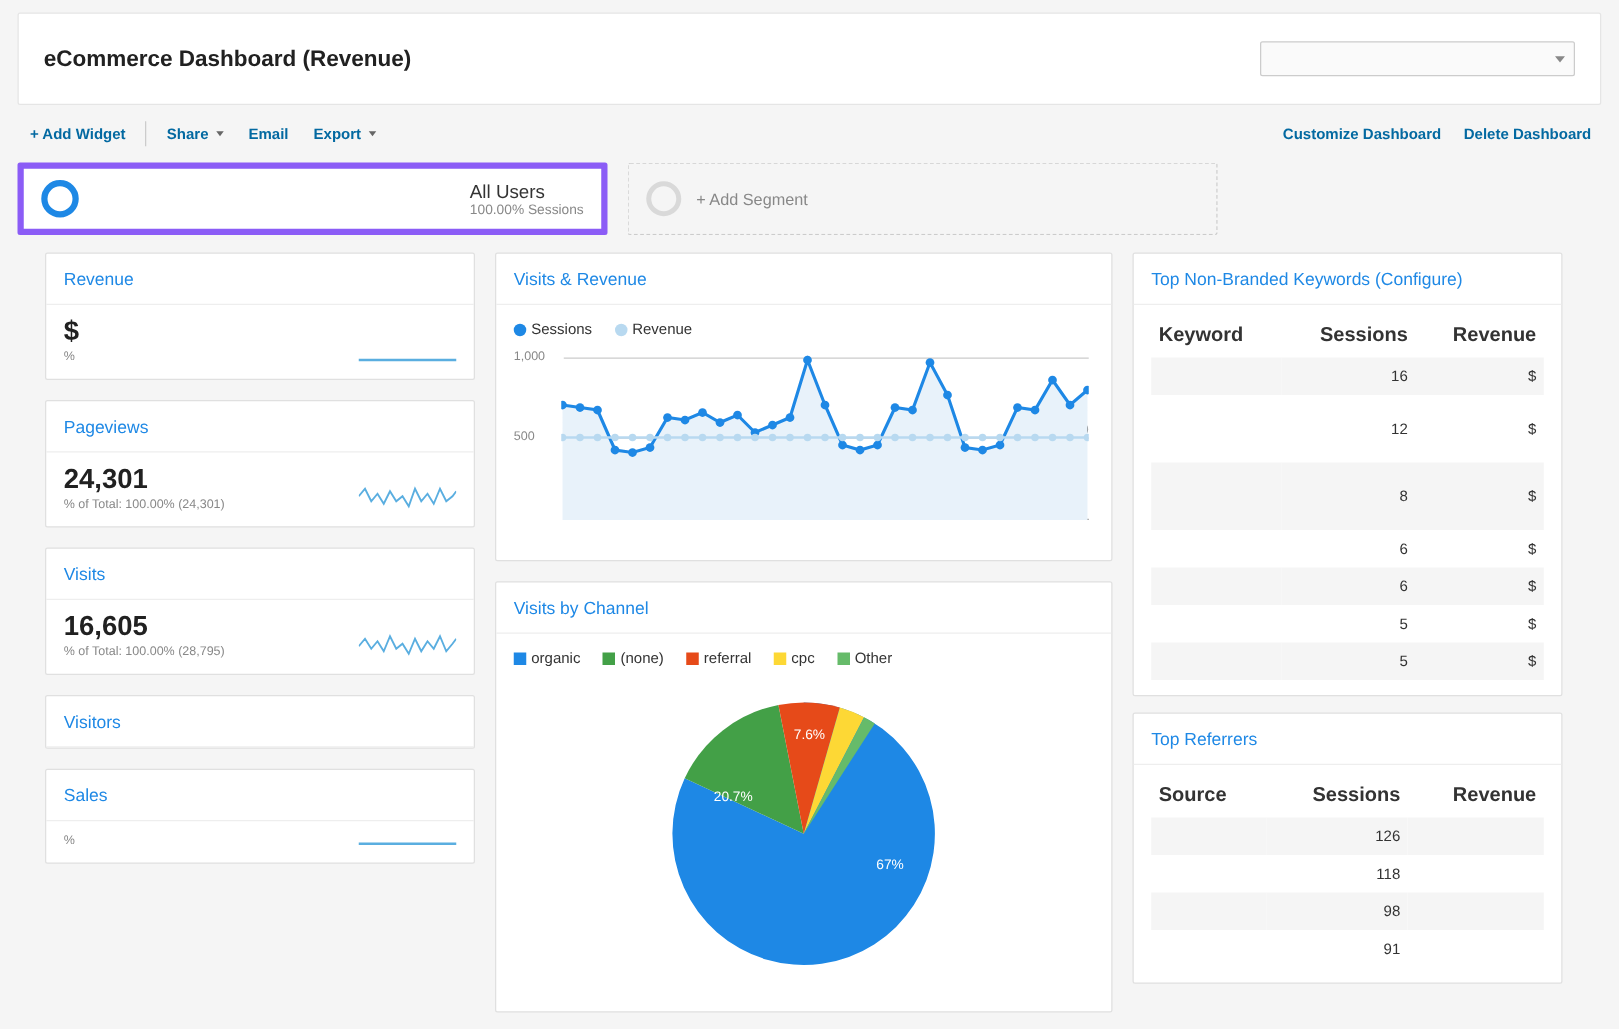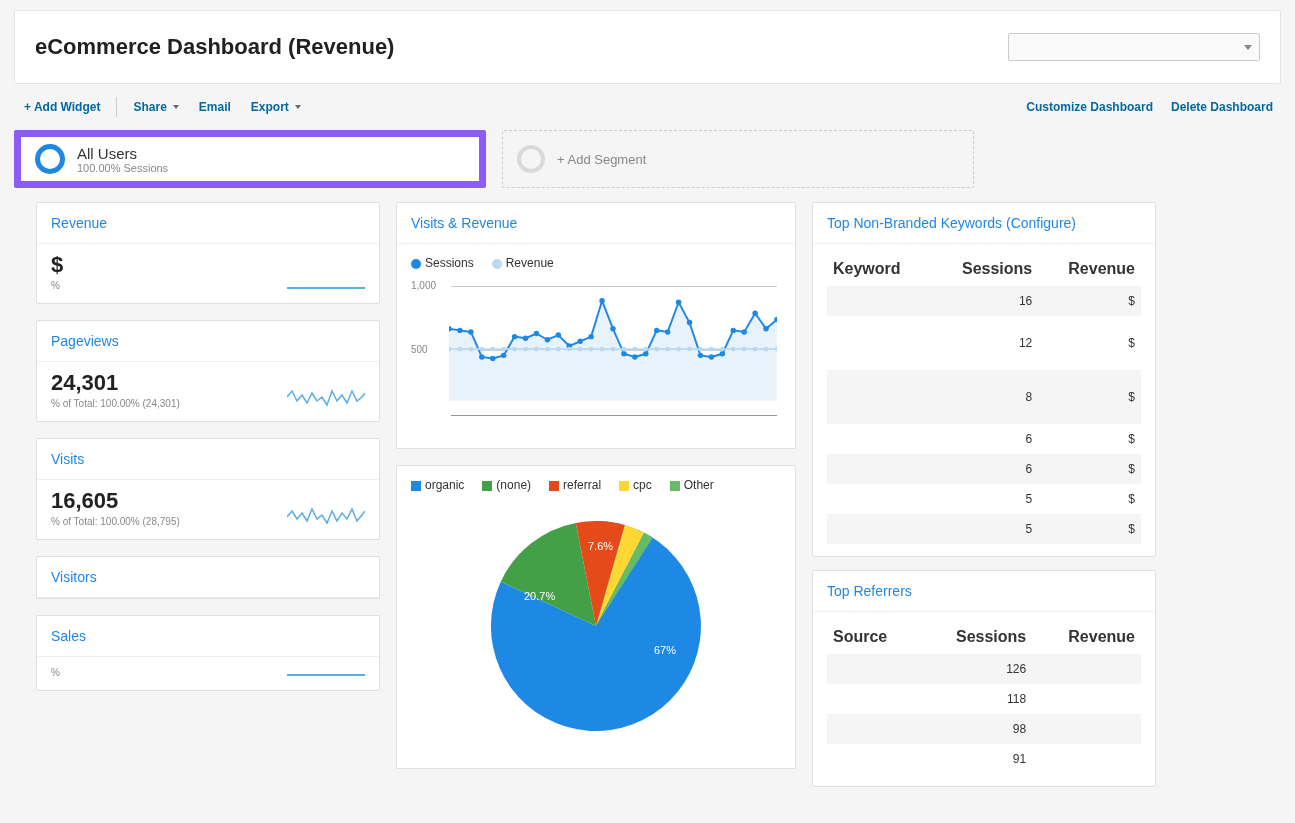--- a/index.html
+++ b/index.html
@@ -1,40 +1,40 @@
 <!DOCTYPE html>
 <html><head>
 <meta charset="utf-8">
 <style>
   * { box-sizing: border-box; margin: 0; padding: 0; }
   body { font-family: Arial, Helvetica, sans-serif; background: #f5f5f5; color: #333; font-size: 13px; }
   .page { padding: 10px 14px; }
   .header-card { background: #fff; border: 1px solid #e5e5e5; border-radius: 2px; padding: 22px 20px; display: flex; align-items: center; justify-content: space-between; }
-  .page-title { font-size: 22px; font-weight: bold; color: #212121; }
+  .page-title { font-size: 18px; font-weight: bold; color: #212121; }
   .header-select { width: 252px; height: 28px; border: 1px solid #ccc; background: #fafafa; appearance: none; padding: 0 8px; border-radius: 2px; position: relative; }
   .select-wrap { position: relative; }
   .select-wrap::after { content: ''; position: absolute; right: 8px; top: 12px; border-left: 4px solid transparent; border-right: 4px solid transparent; border-top: 5px solid #888; pointer-events: none; }
   .toolbar { display: flex; align-items: center; justify-content: space-between; padding: 12px 8px 12px 0; font-size: 12px; color: #0369a1; font-weight: bold; }
   .tb-left { display: flex; align-items: center; gap: 0; }
   .tb-btn { padding: 4px 10px; cursor: pointer; display: flex; align-items: center; gap: 4px; }
   .tb-sep { width: 1px; height: 20px; background: #ccc; margin: 0 6px; }
   .caret { display: inline-block; border-left: 3px solid transparent; border-right: 3px solid transparent; border-top: 4px solid #666; margin-left: 2px; }
   .tb-right { display: flex; gap: 18px; }
   .segments { display: flex; gap: 16px; padding: 0 0 14px 0; }
   .seg-card { width: 472px; height: 58px; display: flex; align-items: center; padding: 0 14px; gap: 12px; border-radius: 2px; }
-  .seg-active { background: #fff; border: 7px solid #8b5cf6; }
+  .seg-active { background: #fff; border: 5px solid #8b5cf6; justify-content: space-between; }
   .seg-add { border: 1px dashed #ccc; color: #888; }
   .seg-circle { width: 30px; height: 30px; border: 5px solid #1e88e5; border-radius: 50%; }
   .seg-circle-gray { width: 28px; height: 28px; border: 4px solid #d9d9d9; border-radius: 50%; }
   .seg-title { font-size: 15px; color: #333; }
   .seg-sub { font-size: 11px; color: #888; }
   .grid { display: flex; gap: 16px; padding: 0 22px 20px 22px; align-items: flex-start; }
   .col { display: flex; flex-direction: column; gap: 16px; }
   .col-left { width: 344px; }
-  .col-mid { width: 400px; }
+  .col-mid { width: 494px; }
   .col-right { width: 344px; gap: 13px; }
   .widget { background: #fff; border: 1px solid #e0e0e0; border-radius: 2px; }
   .w-title { color: #1e88e5; font-size: 14px; padding: 12px 14px; border-bottom: 1px solid #eee; }
   .w-body { padding: 8px 14px 12px 14px; }
   .metric-big { font-size: 22px; font-weight: bold; color: #212121; }
   .metric-sub { font-size: 10px; color: #888; margin-top: 2px; }
   .metric-row { display: flex; justify-content: space-between; align-items: flex-end; }
   .sparkline { width: 78px; height: 26px; }
   .spark-flat { width: 78px; height: 4px; border-bottom: 2px solid #5aaee0; margin-bottom: 2px; }
   .tbl { width: 100%; border-collapse: collapse; font-size: 12px; }
@@ -257,20 +257,21 @@
                   <circle cx="392" cy="74" r="3"></circle>
                   <circle cx="406" cy="74" r="3"></circle>
                   <circle cx="420" cy="74" r="3"></circle>
               </g>
             </svg>
           </div>
         </div>
       </div>
 
       <div class="widget">
+        <div class="w-title">Visits by Channel</div>
         <div class="w-body">
           <div class="legend-row center">
             <span><span class="sq" style="background:#1e88e5"></span><span>organic</span></span>
             <span><span class="sq" style="background:#43a047"></span><span>(none)</span></span>
             <span><span class="sq" style="background:#e64a19"></span><span>referral</span></span>
             <span><span class="sq" style="background:#fdd835"></span><span>cpc</span></span>
             <span><span class="sq" style="background:#66bb6a"></span><span>Other</span></span>
           </div>
           <div class="pie-holder">
             <svg width="220" height="220" viewBox="0 0 220 220">

